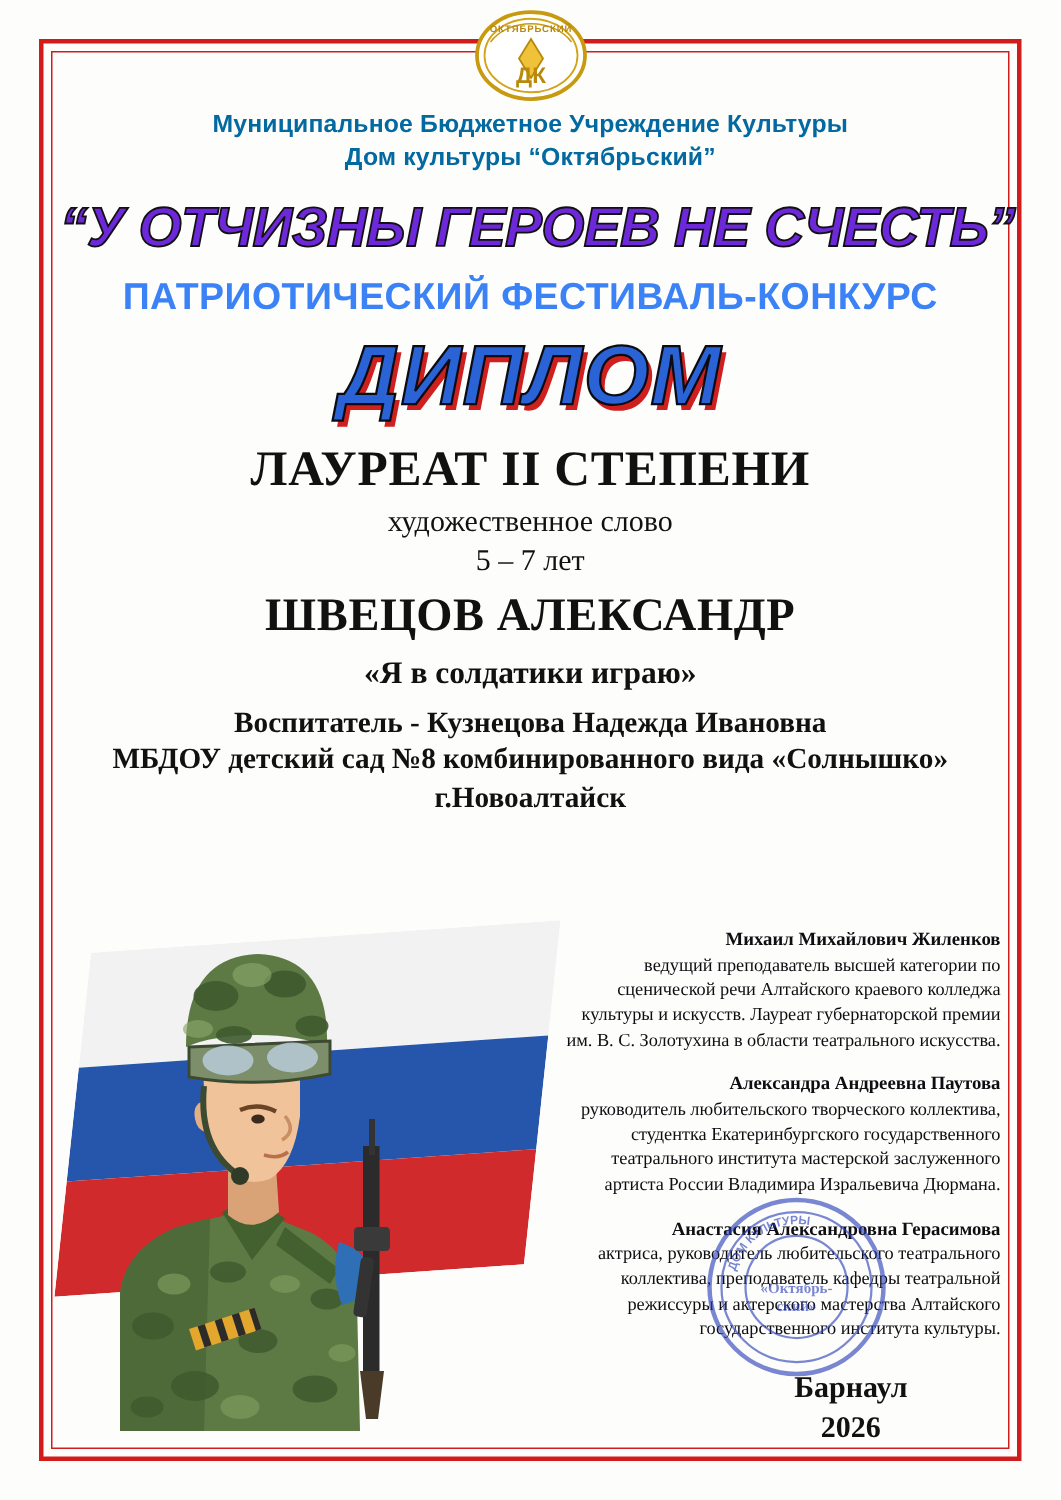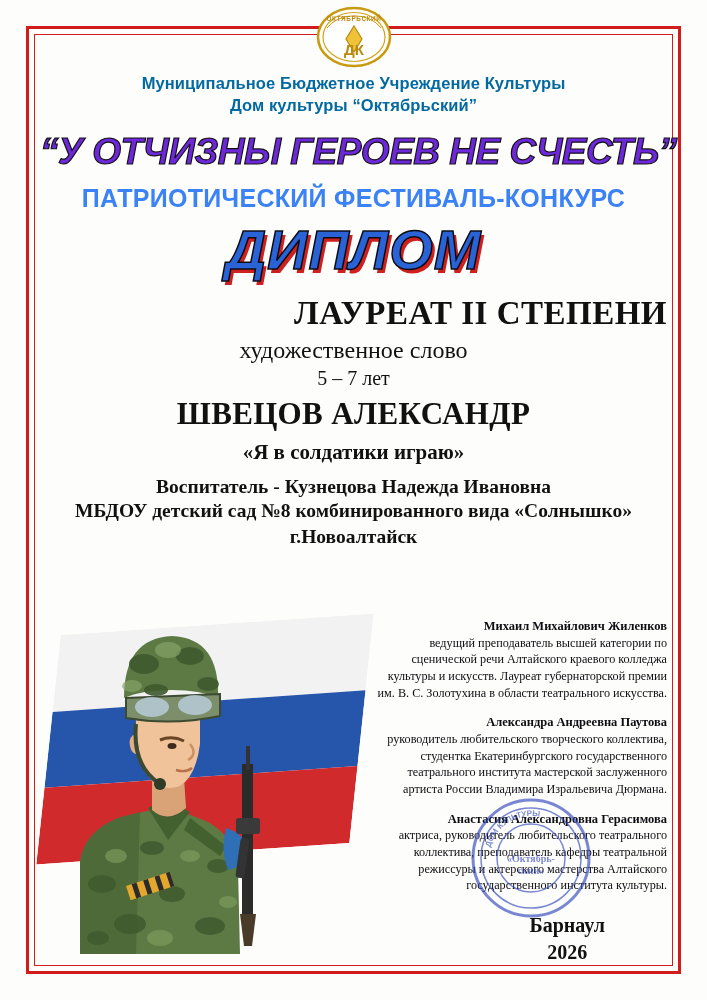--- a/index.html
+++ b/index.html
@@ -100,25 +100,24 @@
     text-shadow: 3px 4px 0 #cf2020;
   }
 
   .laureate {
     margin-top: 16px;
     font-family: "Liberation Serif", serif;
     font-weight: bold;
     font-size: 33px;
     color: #111;
     letter-spacing: 0.5px;
-    text-align: right;
   }
   .nomination {
     margin-top: 5px;
-    font-size: 24px;
+    font-size: 20px;
     color: #111;
   }
   .age {
     margin-top: 3px;
     font-size: 20px;
     color: #111;
   }
   .winner-name {
     margin-top: 6px;
     font-weight: bold;

